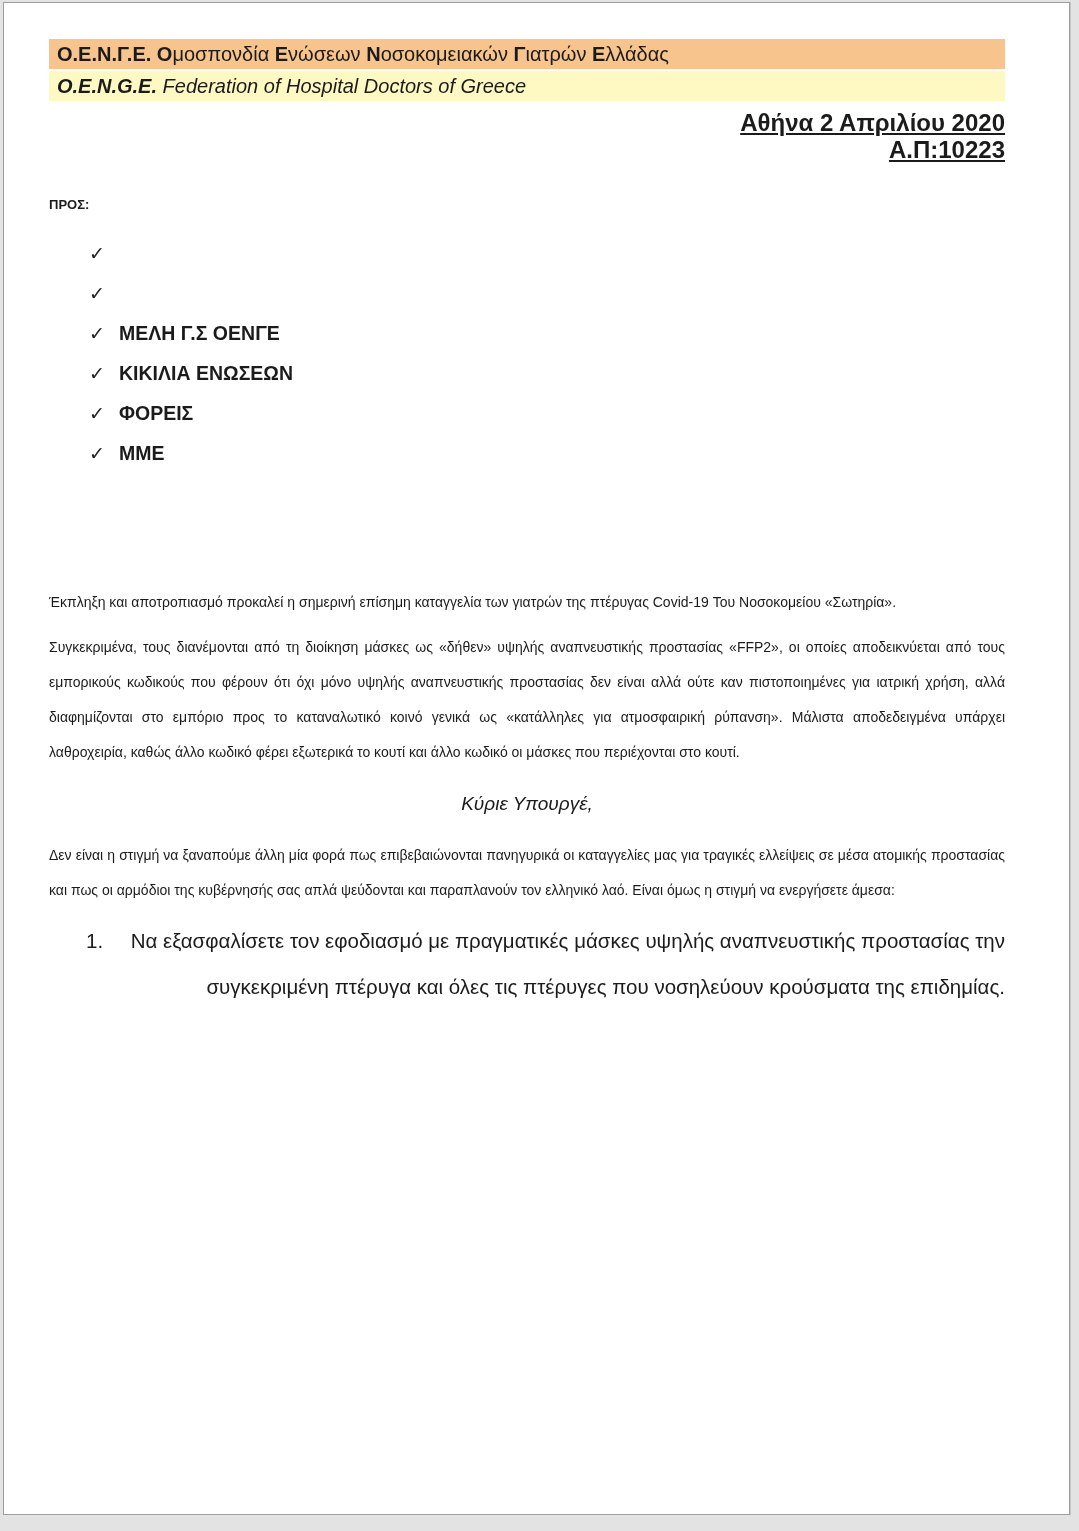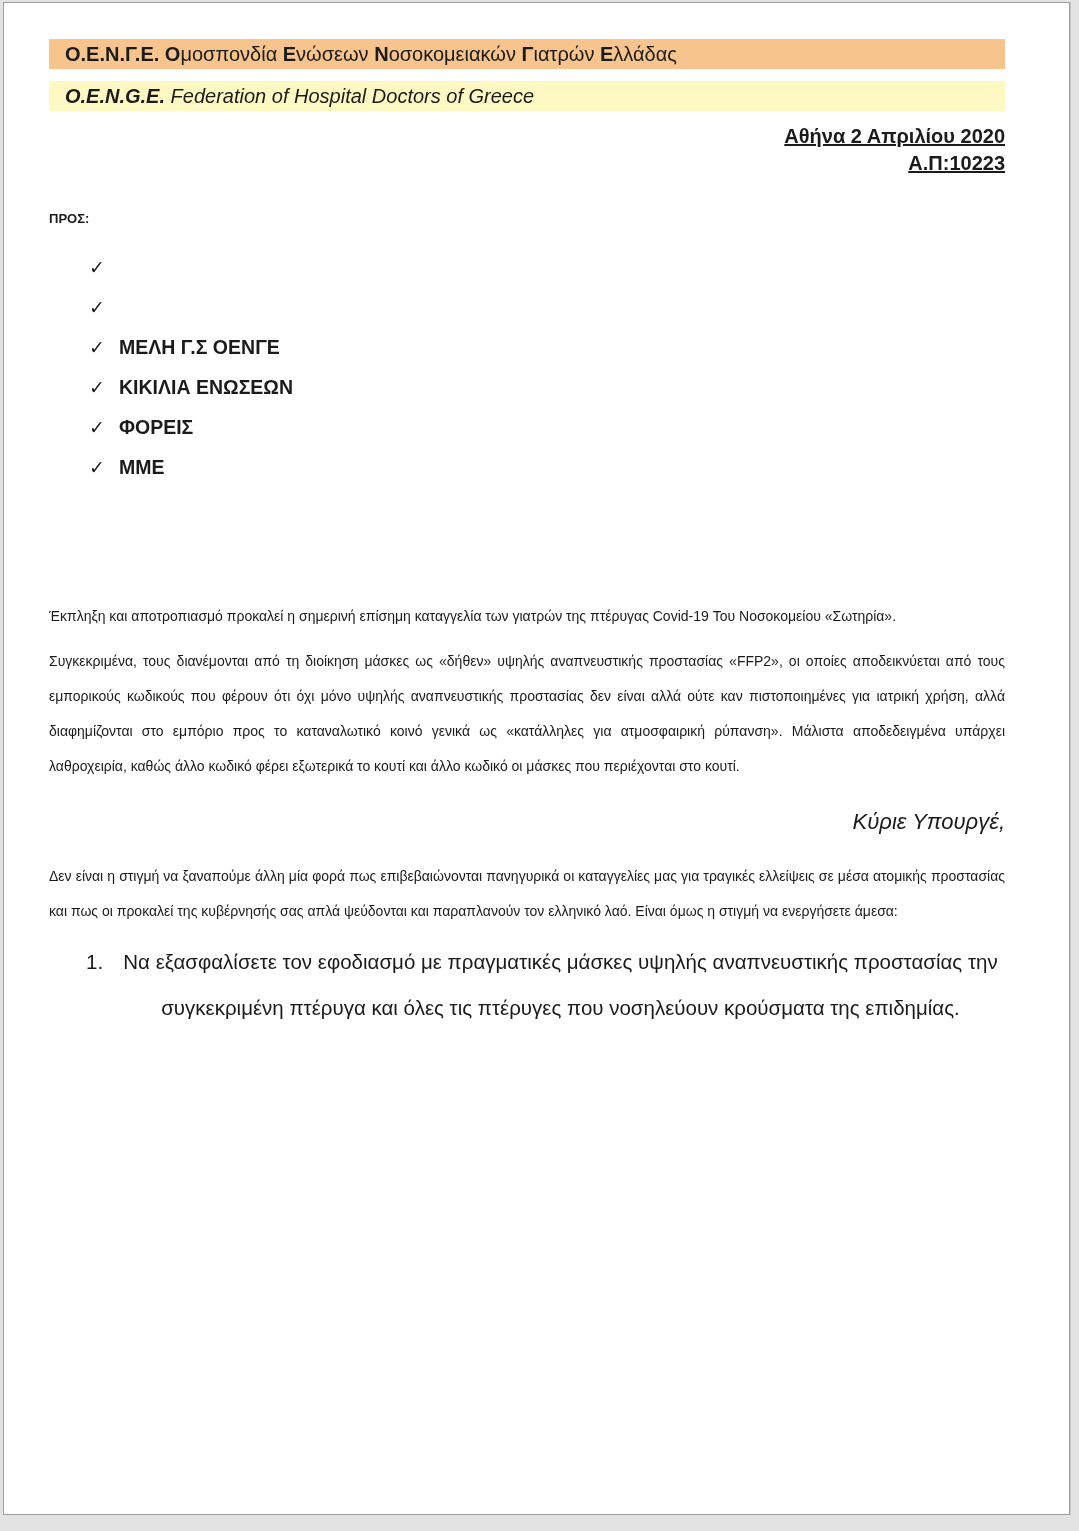--- a/index.html
+++ b/index.html
@@ -22,34 +22,34 @@
   .content {
     position: absolute;
     left: 45px; top: 36px;
     width: 956px;
   }
   
   .band {
     width: 100%;
     height: 30px;
     line-height: 30px;
-    padding-left: 16px;
+    padding-left: 8px;
     font-size: 20px;
-    margin-bottom: 12px;
+    margin-bottom: 2px;
     white-space: nowrap;
     overflow: hidden;
   }
   .band b { font-weight: 700; }
   .band .w b, .band .w span { font-size: 20px; }
   
   .date-block {
     margin-top: 8px;
     text-align: right;
     font-weight: 700;
-    font-size: 20px;
+    font-size: 24px;
     line-height: 27px;
   }
   .date-block .dl { text-decoration: underline; }
   
   .pros {
     margin-top: 34px;
     font-weight: 700;
     font-size: 13px;
   }
   .recipients {
@@ -75,40 +75,40 @@
   }
   
   .body-section { margin-top: 118px; }
   .par {
     font-size: 14px;
     line-height: 2.5;
     text-align: justify;
     margin: 0 0 10px 0;
   }
   .salutation {
-    font-size: 22px;
+    font-size: 19px;
     line-height: 2.5;
     font-style: italic;
     margin: 0 0 10px 0;
-    text-align: right;
+    text-align: center;
   }
   .action-list {
     margin: 4px 0 0 0;
     padding: 0;
     list-style: none;
   }
   .action-item {
     display: flex;
     align-items: flex-start;
     padding-left: 37px;
     font-size: 20.5px;
     line-height: 2.25;
   }
   .action-item .num { flex: 0 0 30px; }
-  .action-item .txt { flex: 1; max-width: 889px; text-align: center; }
+  .action-item .txt { flex: 1; max-width: 889px; text-align: right; }
 </style>
 </head>
 <body>
 
 <div class="page">
   <div class="content">
 
     <div class="band" style="background-color: rgb(247, 196, 141);">
       <b>Ο.Ε.Ν.Γ.Ε.</b>
       <span class="w"><b>Ο</b><span>μοσπονδία</span></span>
@@ -151,21 +151,21 @@
       <li>
         <span class="check">✓</span>
         <span>ΜΜΕ</span>
       </li>
     </ul>
 
     <div class="body-section">
       <p class="par">Έκπληξη και αποτροπιασμό προκαλεί η σημερινή επίσημη καταγγελία των γιατρών της πτέρυγας Covid-19 Του Νοσοκομείου «Σωτηρία».</p>
       <p class="par">Συγκεκριμένα, τους διανέμονται από τη διοίκηση μάσκες ως «δήθεν» υψηλής αναπνευστικής προστασίας «FFP2», οι οποίες αποδεικνύεται από τους εμπορικούς κωδικούς που φέρουν ότι όχι μόνο υψηλής αναπνευστικής προστασίας δεν είναι αλλά ούτε καν πιστοποιημένες για ιατρική χρήση, αλλά διαφημίζονται στο εμπόριο προς το καταναλωτικό κοινό γενικά ως «κατάλληλες για ατμοσφαιρική ρύπανση». Μάλιστα αποδεδειγμένα υπάρχει λαθροχειρία, καθώς άλλο κωδικό φέρει εξωτερικά το κουτί και άλλο κωδικό οι μάσκες που περιέχονται στο κουτί.</p>
       <p class="salutation">Κύριε Υπουργέ,</p>
-      <p class="par">Δεν είναι η στιγμή να ξαναπούμε άλλη μία φορά πως επιβεβαιώνονται πανηγυρικά οι καταγγελίες μας για τραγικές ελλείψεις σε μέσα ατομικής προστασίας και πως οι προκαλεί της κυβέρνησής σας απλά ψεύδονται και παραπλανούν τον ελληνικό λαό. Είναι όμως η στιγμή να ενεργήσετε άμεσα:</p>
+      <p class="par">Δεν είναι η στιγμή να ξαναπούμε άλλη μία φορά πως επιβεβαιώνονται πανηγυρικά οι καταγγελίες μας για τραγικές ελλείψεις σε μέσα ατομικής προστασίας και πως οι αρμόδιοι της κυβέρνησής σας απλά ψεύδονται και παραπλανούν τον ελληνικό λαό. Είναι όμως η στιγμή να ενεργήσετε άμεσα:</p>
 
       <ol class="action-list">
         <li class="action-item">
           <span class="num">1.</span>
           <span class="txt">Να εξασφαλίσετε τον εφοδιασμό με πραγματικές μάσκες υψηλής αναπνευστικής προστασίας την συγκεκριμένη πτέρυγα και όλες τις πτέρυγες που νοσηλεύουν κρούσματα της επιδημίας.</span>
         </li>
       </ol>
     </div>
 
   </div>

